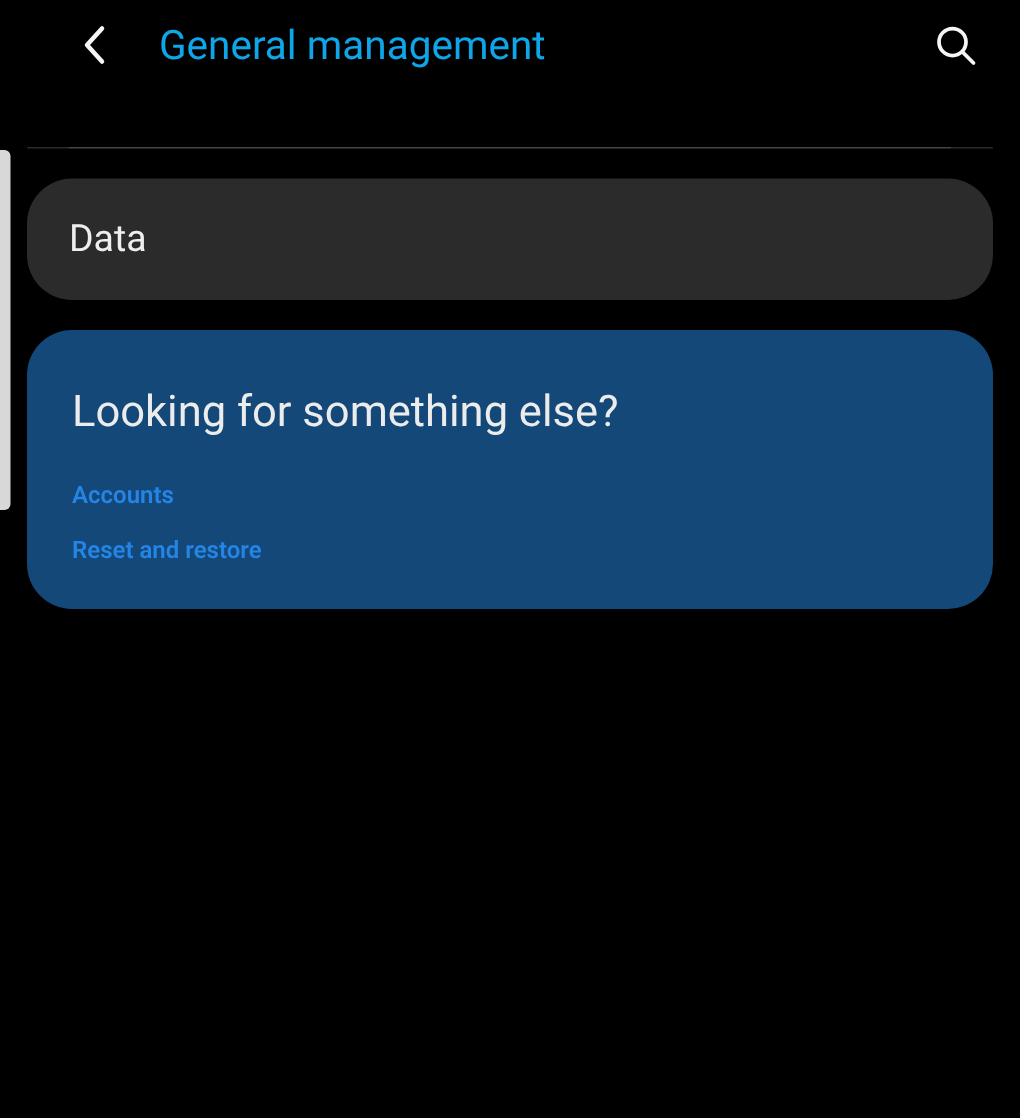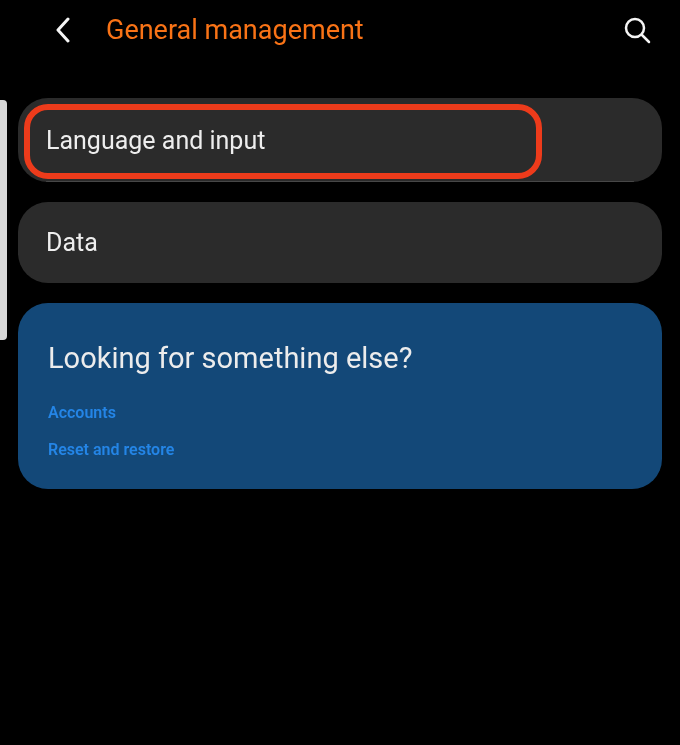--- a/index.html
+++ b/index.html
@@ -23,21 +23,21 @@
     }
     .back-icon {
       width: 26px;
       height: 26px;
       margin-right: 30px;
       display: flex;
       align-items: center;
       justify-content: center;
     }
     .page-title {
-      color: #f97316;
+      color: #0ea5e9;
       font-size: 27px;
       font-weight: 400;
       flex: 1;
     }
     .search-icon {
       width: 30px;
       height: 30px;
       display: flex;
       align-items: center;
       justify-content: center;
@@ -122,24 +122,20 @@
     <svg width="28" height="28" viewBox="0 0 28 28" fill="none">
       <circle cx="12" cy="12" r="9" stroke="#f5f5f5" stroke-width="2.5"></circle>
       <line x1="19" y1="19" x2="26" y2="26" stroke="#f5f5f5" stroke-width="2.5" stroke-linecap="round"></line>
     </svg>
   </div>
 </div>
 
 <div class="content">
 
   <div class="card">
-    <div class="list-item first" style="position:relative;">
-      <span>Language and input</span>
-      <div class="highlight-box"></div>
-    </div>
     <div class="divider"></div>
   </div>
 
   <div class="card">
     <div class="list-item">
       <span>Data</span>
     </div>
   </div>
 
   <div class="suggestions-card">

